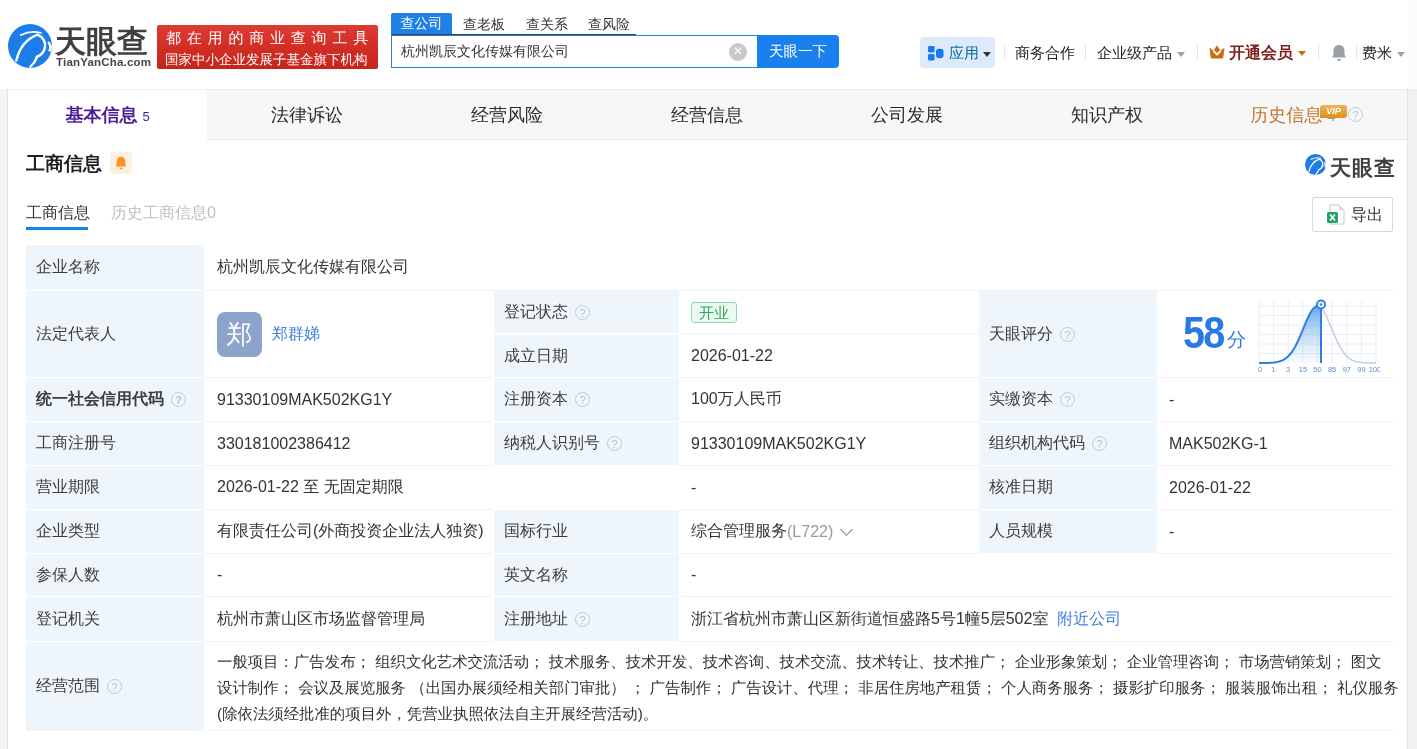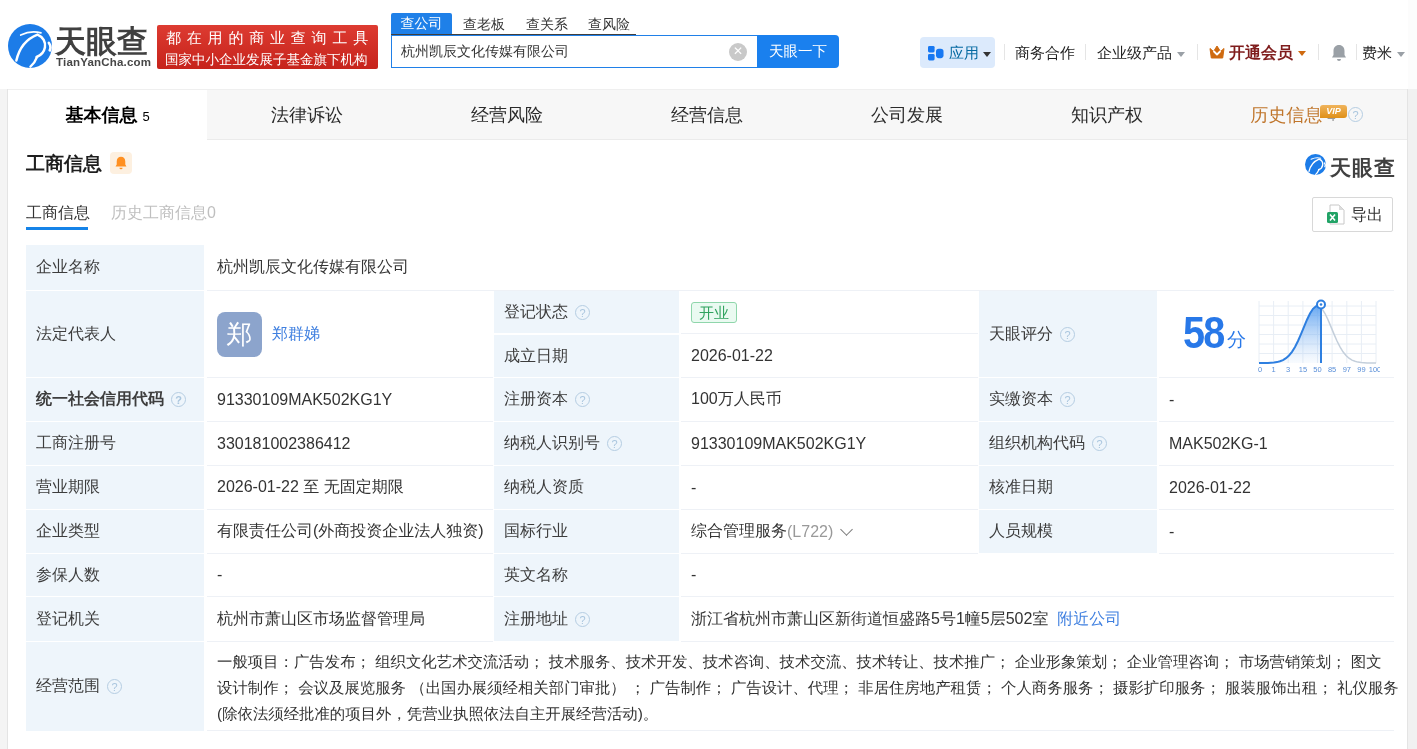--- a/index.html
+++ b/index.html
@@ -39,21 +39,21 @@
   border-radius:4px; line-height:31px; font-size:15px; color:#0369a1; white-space:nowrap; }
 .caret { display:inline-block; width:0; height:0; border-left:4.5px solid transparent;
   border-right:4.5px solid transparent; border-top:5.5px solid #333; vertical-align:middle; margin-left:5px; }
 .caret.gray { border-top-color:#9aa0a6; }
 .caret.orange { border-top-color:#cf6a10; }
 
 
 #nav { position:absolute; left:8px; top:90px; width:1399px; height:50px; background:#f7f7f7; box-shadow:0 -1px 0 #efefef;
   border-bottom:1px solid #ebebeb; }
 .ntab { position:absolute; top:0; height:50px; line-height:50px; text-align:center; font-size:18px; color:#2b2b2b; }
-#ntab0 { left:0; width:199px; background:#fff; color:#000000; font-weight:bold; }
+#ntab0 { left:0; width:199px; background:#fff; color:#4c1d95; font-weight:bold; }
 #gutterL { position:absolute; left:0; top:89px; width:8px; height:660px; background:#f4f4f4; border-right:1px solid #e4e4e4; }
 #sbar { position:absolute; left:1407px; top:89px; width:10px; height:660px; background:#f1f1f1;
   border-left:1px solid #e4e4e4; }
 #sbartop { position:absolute; left:1408px; top:0; width:9px; height:89px; background:#fcfcfc; }
 
 
 #sechead { position:absolute; left:26px; top:151px; font-size:19px; font-weight:bold; color:#1f1f1f; }
 #bellbox { position:absolute; left:110px; top:152px; width:22px; height:22px; background:#fdf0e0;
   border-radius:4px; }
 #subtabs { position:absolute; left:26px; top:203px; font-size:16px; color:#333; }
@@ -280,23 +280,20 @@
   <div class="vc bb" style="left:1159px;top:422px;width:235px;height:44px;">
       <div class="in">MAK502KG-1</div>
     </div>
 
   <div class="lc" style="left:26px;top:466px;width:178px;height:43px;">
       <div class="in">营业期限</div>
     </div>
   <div class="vc bb" style="left:207px;top:466px;width:286px;height:44px;">
       <div class="in">2026-01-22 至 无固定期限</div>
     </div>
-  <div class="lc" style="left:494px;top:466px;width:185px;height:43px;">
-      <div class="in">纳税人资质</div>
-    </div>
   <div class="vc bb" style="left:681px;top:466px;width:297px;height:44px;">
       <div class="in">-</div>
     </div>
   <div class="lc" style="left:979px;top:466px;width:178px;height:43px;">
       <div class="in">核准日期</div>
     </div>
   <div class="vc bb" style="left:1159px;top:466px;width:235px;height:44px;">
       <div class="in">2026-01-22</div>
     </div>
 

